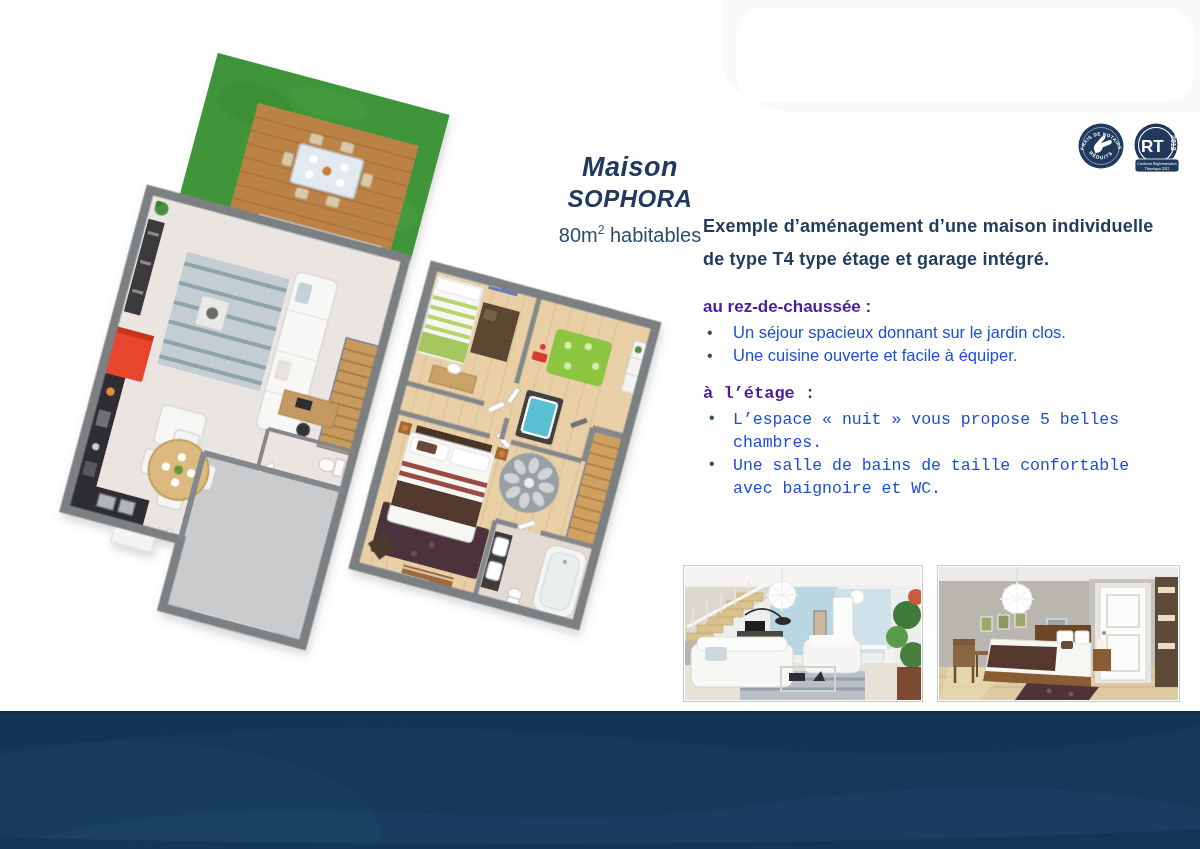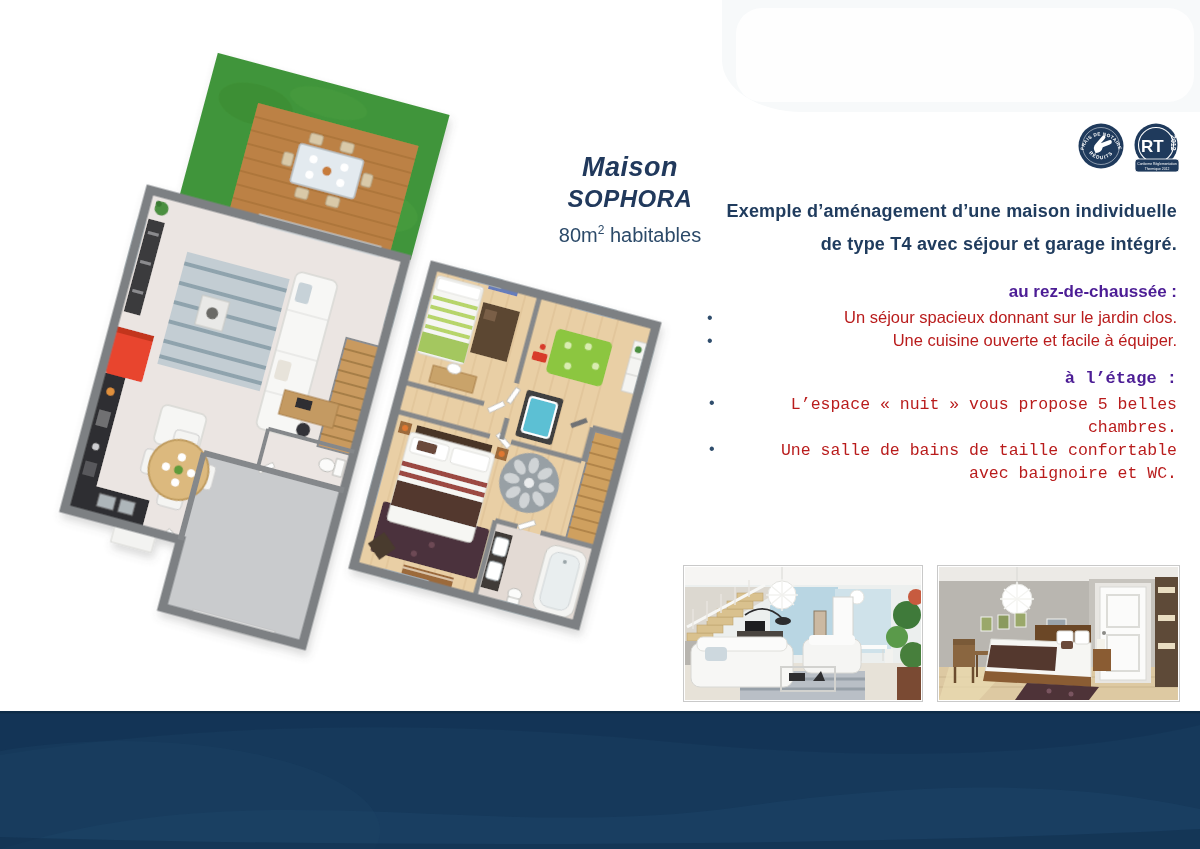--- a/index.html
+++ b/index.html
@@ -10,27 +10,27 @@
            border-bottom-left-radius:80px 52px;}
   .tr-tint .card{position:absolute;left:14px;top:8px;right:6px;bottom:10px;background:#fefefe;
            border-radius:26px;}
   
   .title-block{position:absolute;left:546px;top:152px;width:168px;text-align:center;color:#21395c;}
   .title-line1{font-size:27px;font-weight:bold;font-style:italic;line-height:30px;letter-spacing:.5px;}
   .title-line2{font-size:24px;font-weight:bold;font-style:italic;line-height:34px;letter-spacing:.5px;}
   .title-area{font-size:20px;font-weight:400;line-height:26px;color:#2c4a69;margin-top:1px;}
   .title-area sup{font-size:12px;}
   
-  .desc{position:absolute;left:703px;top:195px;width:474px;color:#2a4766;text-align:right;}
+  .desc{position:absolute;left:703px;top:210px;width:474px;color:#2a4766;}
   .intro{font-size:18px;font-weight:bold;line-height:33px;color:#203c5e;letter-spacing:.2px;}
   .section{margin-top:20px;}
   .section.second{margin-top:16px;font-family:Liberation Mono, monospace;}
   .sec-heading{font-size:17px;font-weight:bold;color:#4c1d95;line-height:22px;margin-bottom:3px;}
   ul.bullets{list-style:none;margin:0;padding:0;}
-  ul.bullets li{position:relative;padding-left:30px;font-size:16.5px;line-height:23px;color:#b91c1c;}
+  ul.bullets li{position:relative;padding-left:30px;font-size:16.5px;line-height:23px;color:#1d4ed8;}
   ul.bullets li::before{content:"•";position:absolute;left:4px;top:0;color:#2f4d6c;font-size:16px;}
   
   .badges{position:absolute;left:1078px;top:123px;width:110px;height:52px;display:flex;gap:6px;align-items:flex-start;}
   
   .photo{position:absolute;top:565px;height:133px;background:#fff;border:1px solid #c9c9c9;padding:1px;box-sizing:content-box;}
   .photo.p1{left:683px;width:236px;}
   .photo.p2{left:937px;width:239px;}
   .photo svg{display:block;}
   
   .footer{position:absolute;left:0;top:711px;width:1200px;height:138px;}
@@ -375,21 +375,21 @@
         <rect x="5" y="36" width="44" height="13" rx="3" fill="#1f3a5c" stroke="#ffffff" stroke-width=".8"></rect>
         <text x="27" y="41.5" font-size="3.4" fill="#ffffff" text-anchor="middle" font-family="Liberation Sans, sans-serif">Conforme Réglementation</text>
         <text x="27" y="46.5" font-size="3.4" fill="#ffffff" text-anchor="middle" font-family="Liberation Sans, sans-serif">Thermique 2012</text>
       </g>
     </svg>
   </div>
 
   <div class="desc">
     <div class="intro">
       <div>Exemple d’aménagement d’une maison individuelle</div>
-      <div>de type T4 avec séjour et garage intégré.</div>
+      <div>de type T4 type étage et garage intégré.</div>
     </div>
     <div class="section">
       <div class="sec-heading">au rez-de-chaussée :</div>
       <ul class="bullets">
         <li>Un séjour spacieux donnant sur le jardin clos.</li>
         <li>Une cuisine ouverte et facile à équiper.</li>
       </ul>
     </div>
     <div class="section second">
       <div class="sec-heading">à l’étage :</div>

